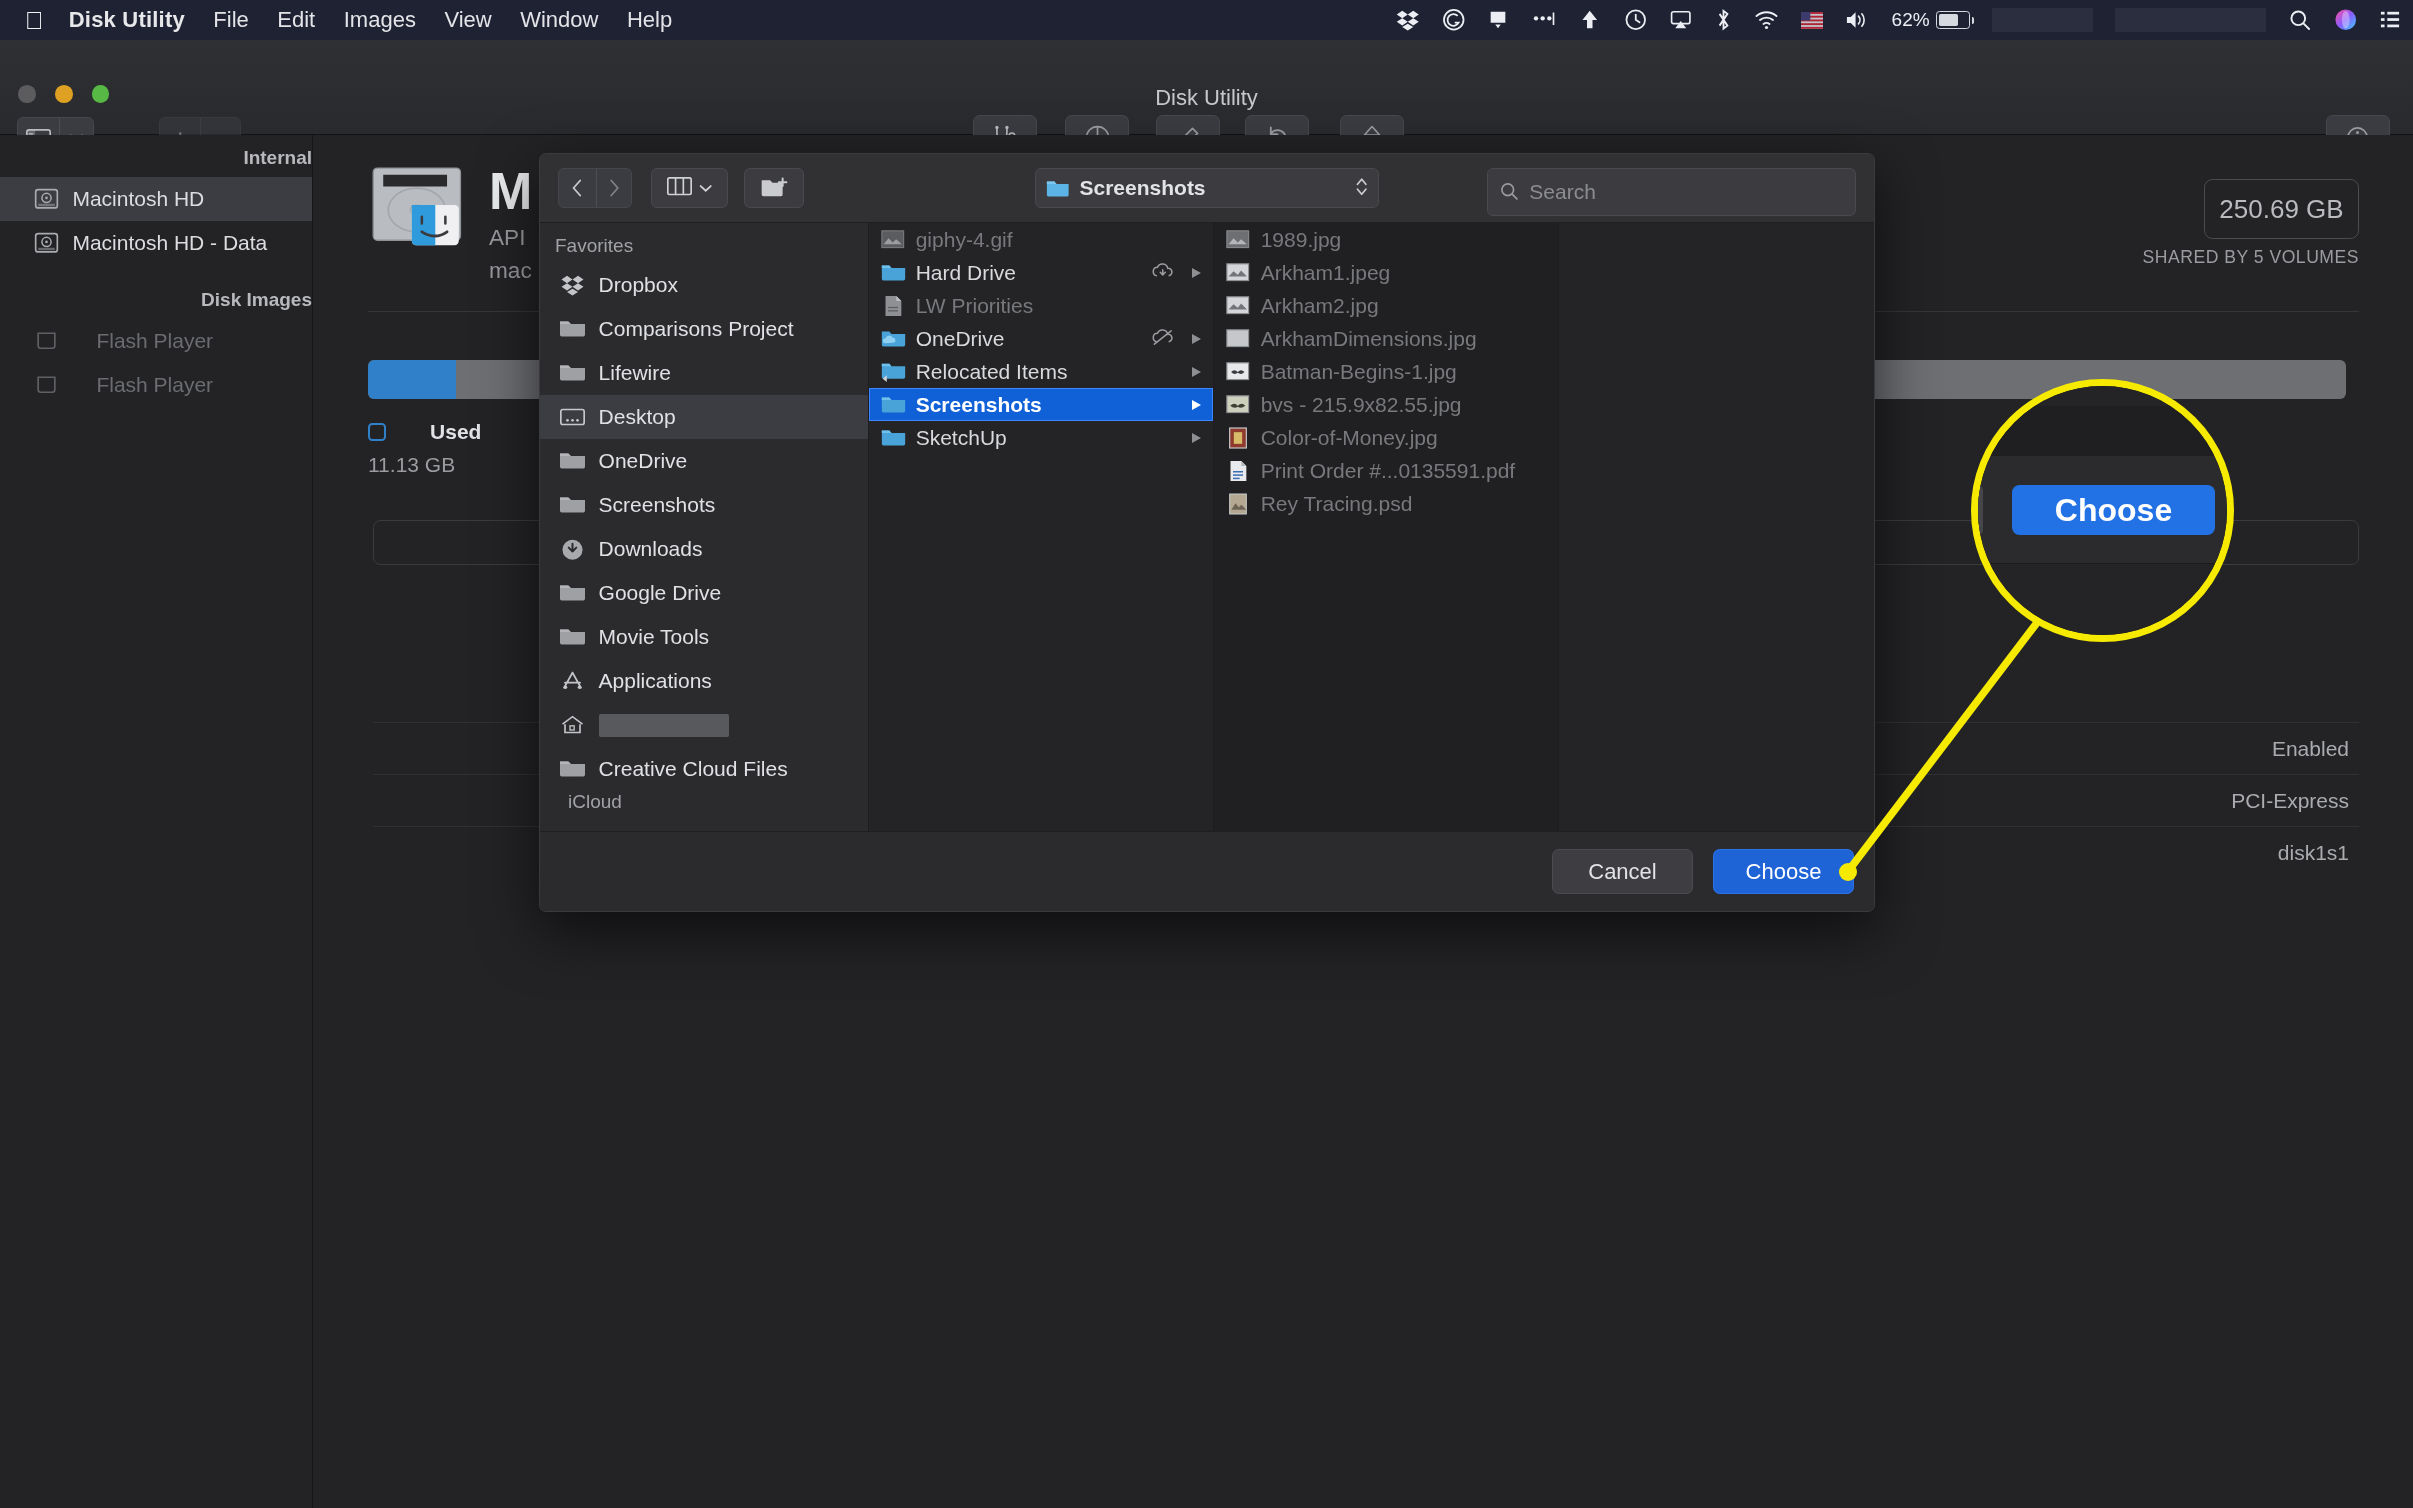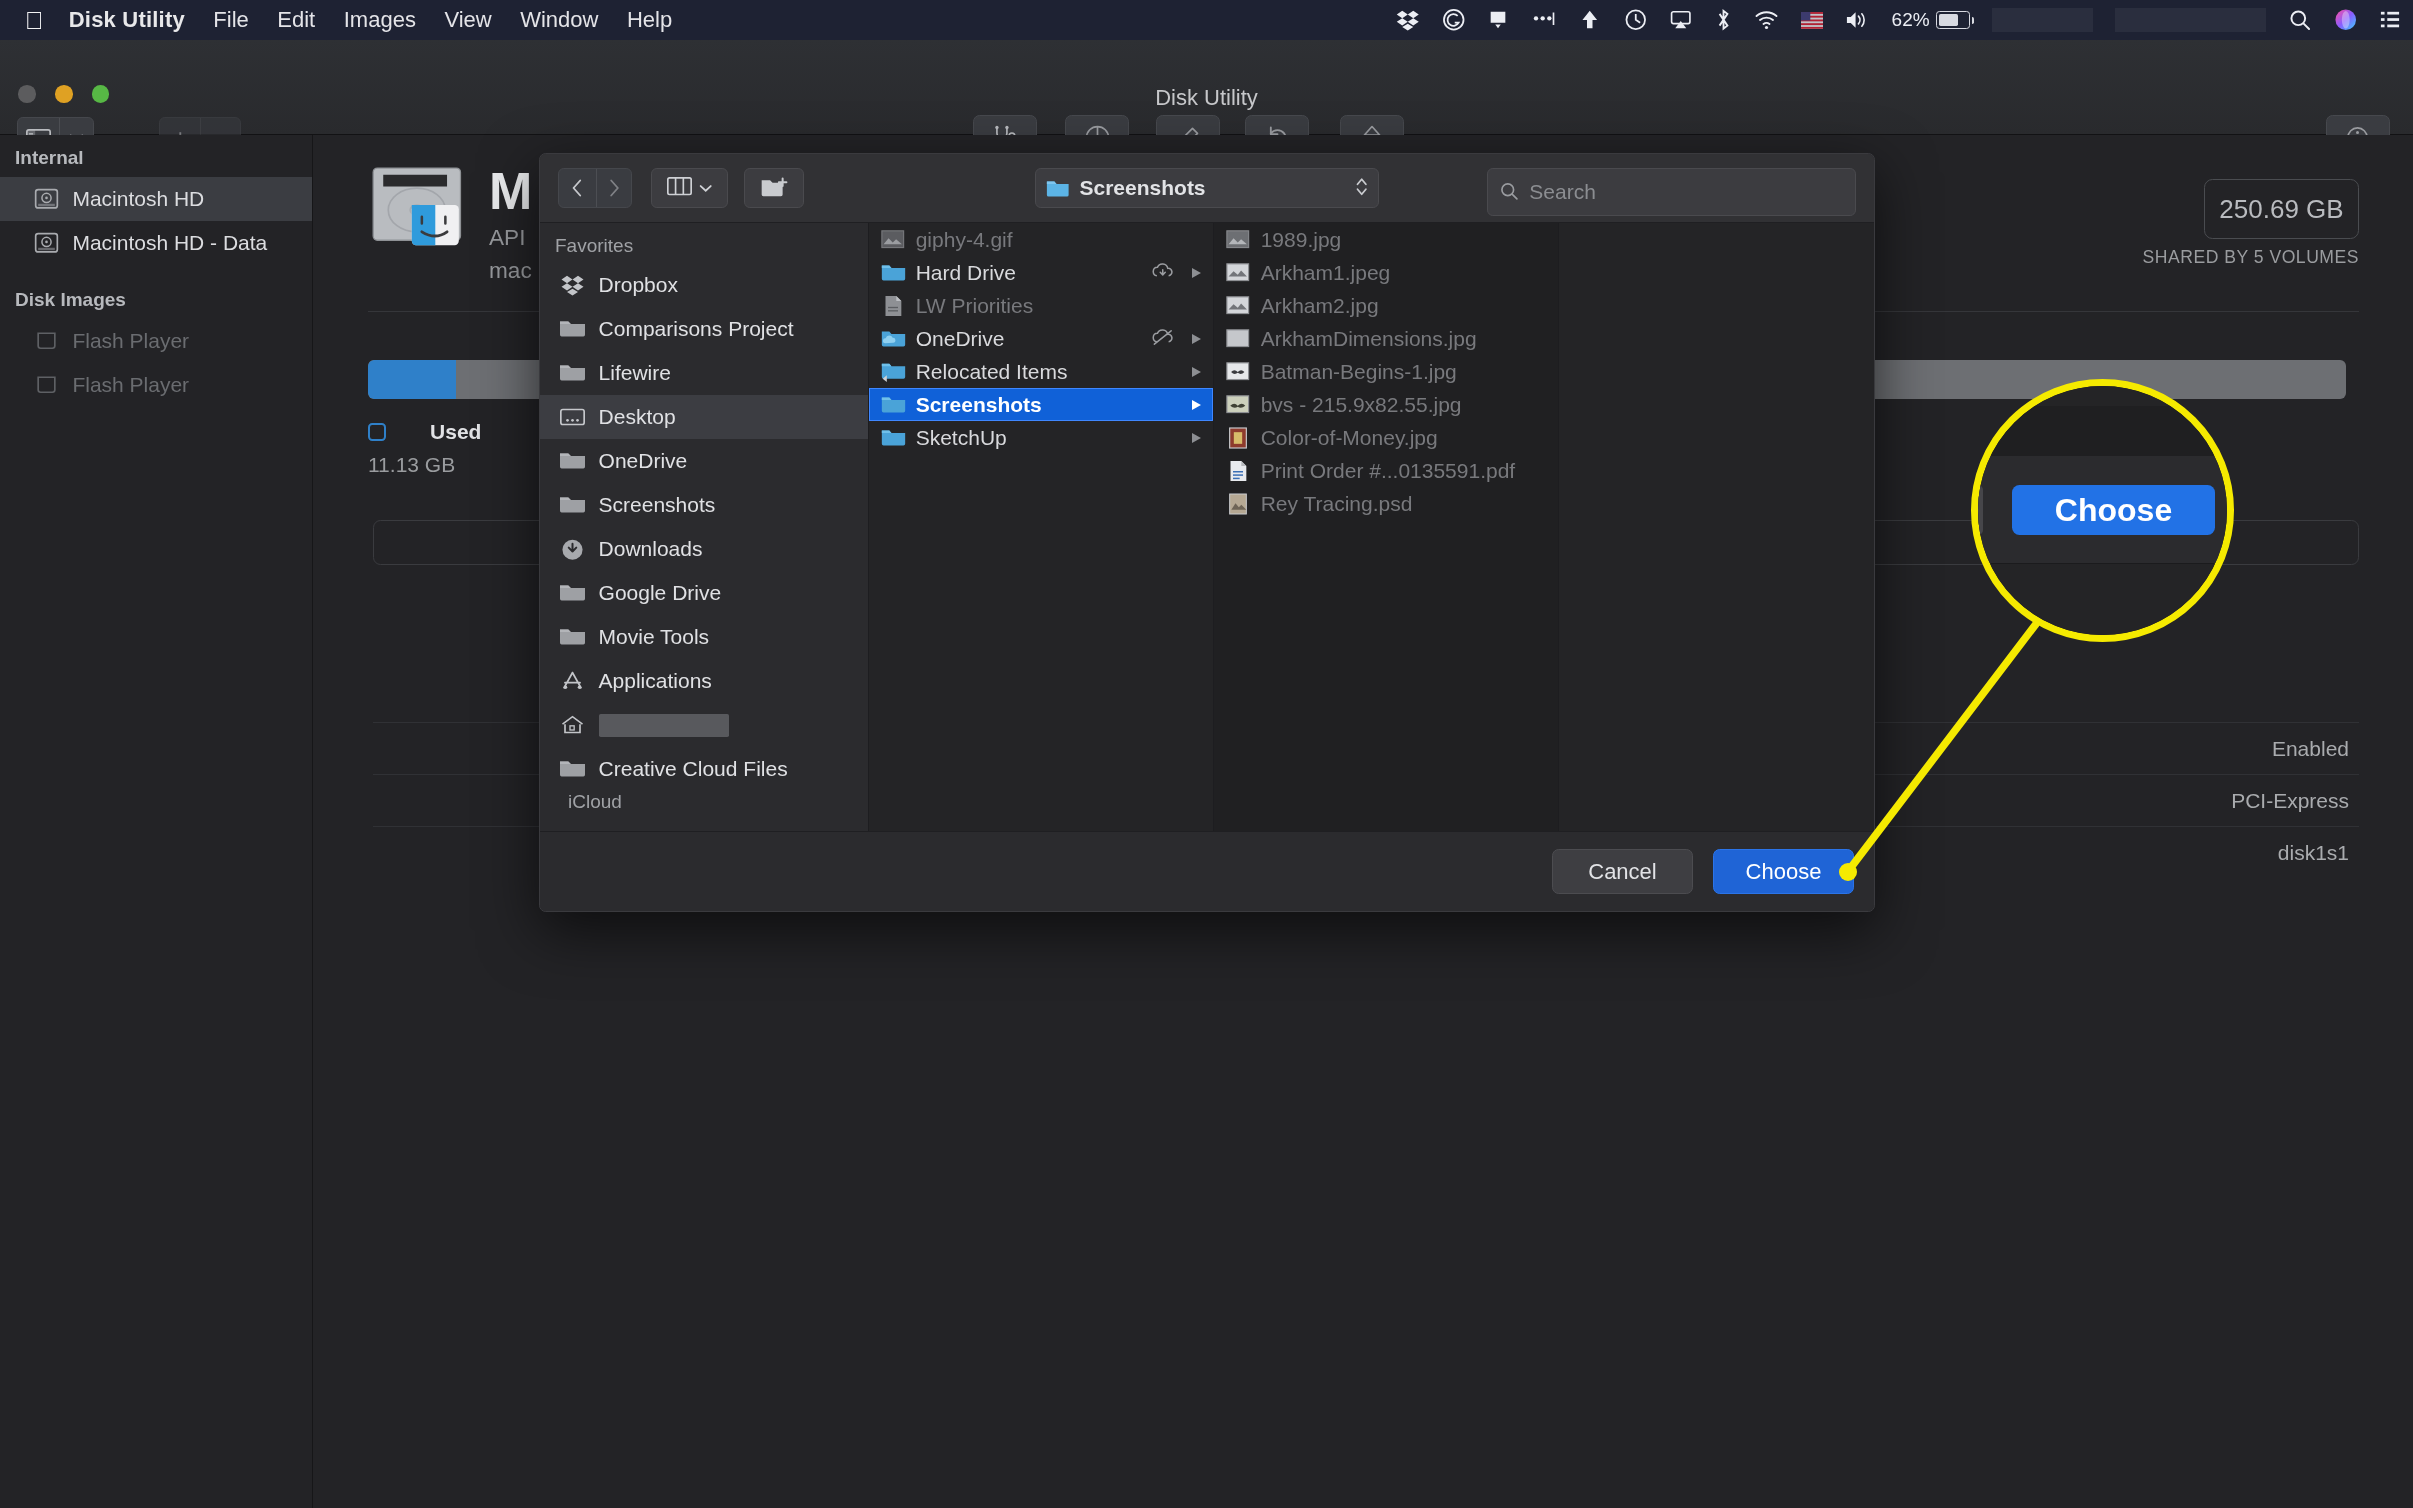--- a/index.html
+++ b/index.html
@@ -46,25 +46,25 @@
 
   .seg { display: flex; background: #3a3c41; border: 0.8px solid #45474c; border-radius: 5.9px; overflow: hidden; }
   .seg > div { display: flex; align-items: center; justify-content: center; }
   .seg > div + div { border-left: 0.8px solid #4c4e53; }
 
   .tool-item { display: flex; flex-direction: column; align-items: center; }
   .tool-ico { width: 64px; height: 44px; background: #3a3c41; border: 0.8px solid #46484d; border-radius: 6.7px; display:flex; align-items:center; justify-content:center; }
   .tool-lab { margin-top: 6.7px; font-size: 18.4px; color: #8d9094; }
 
   
-  .du-side { position: absolute; left: 0; top: 95px; width: 313px; bottom: 0; background: #232326; border-right: 0.8px solid #161618; }
+  .du-side { position: absolute; left: 0; top: 95px; width: 313px; bottom: 0; background: #232326; border-right: 0.8px solid #161618; text-align: right; }
   .sec-head { font-size: 19px; color: #b7b9bd; font-weight: bold; padding: 11.7px 0 8.4px 15px; }
   .side-row { display: flex; align-items: center; height: 44px; padding-left: 34px; font-size: 21px; color: #dcdde0; }
   .side-row.sel { background: #3b3d42; }
-  .side-row.dim { color: #6a6c70; }
+  .side-row.dim { color: #6a6c70; gap: 24px; }
   .hd-ico { width: 25px; height: 23.5px; margin-right: 13.4px; flex: none; }
 
   
   .du-main { position: absolute; left: 313px; top: 95px; right: 0; bottom: 0; background: #232326; }
   .disk-hero { position: absolute; left: 55px; top: 28px; width: 101px; height: 89px; }
   .hero-txt { position: absolute; left: 176px; top: 30px; }
   .hero-name { font-size: 52px; font-weight: bold; color: #e9eaec; line-height: 1; }
   .hero-sub { font-size: 22.6px; color: #97999d; margin-top: 8.4px; }
   .hero-sub2 { font-size: 22.6px; color: #97999d; margin-top: 6.7px; }
   .hr-line { position: absolute; left: 55px; right: 54px; top: 176px; height: 0.8px; background: #35363a; }

